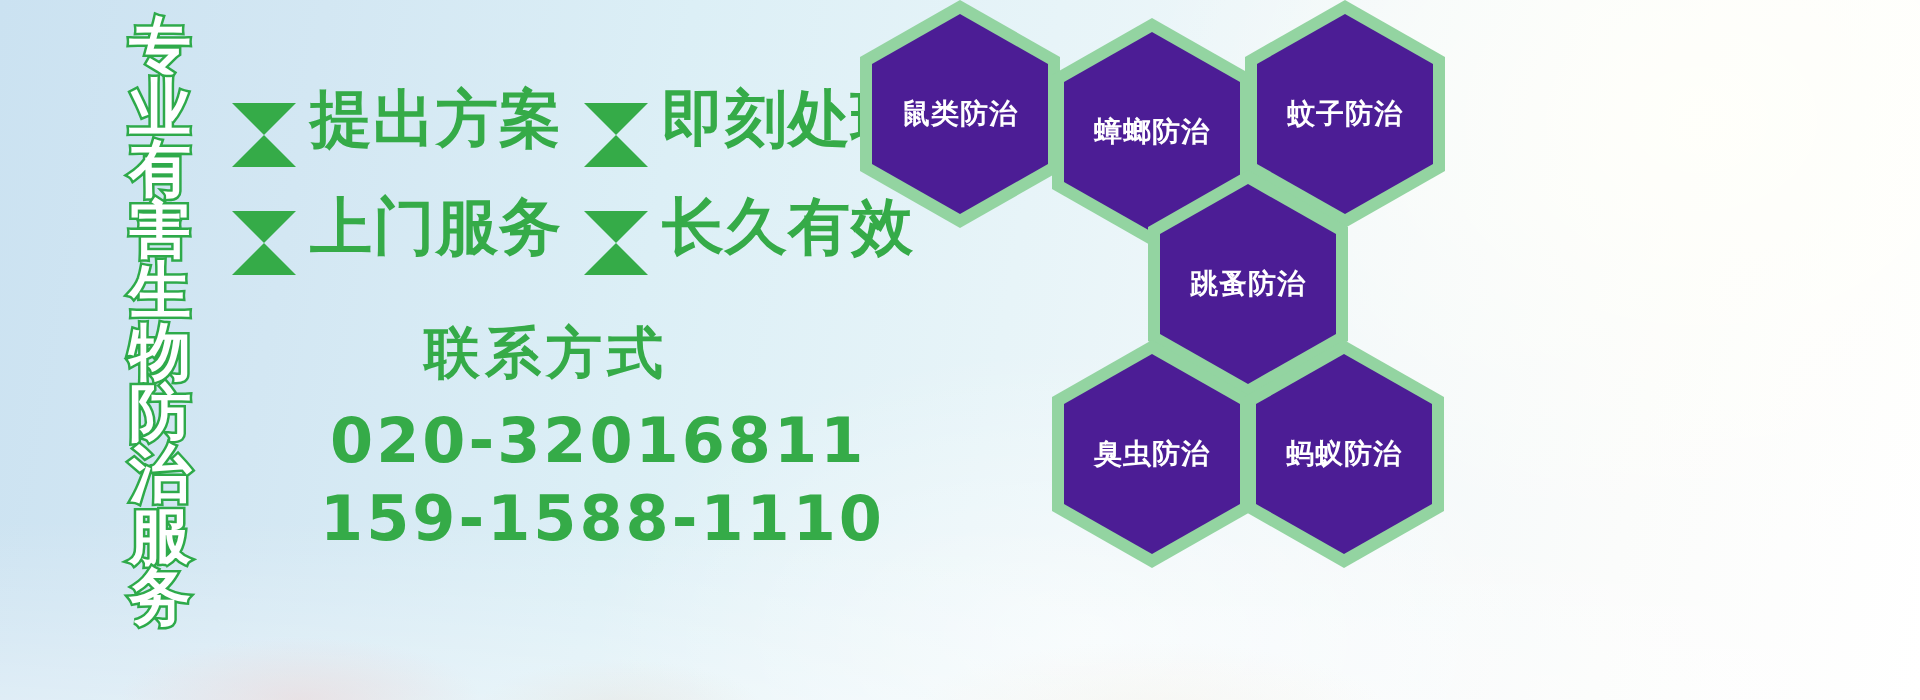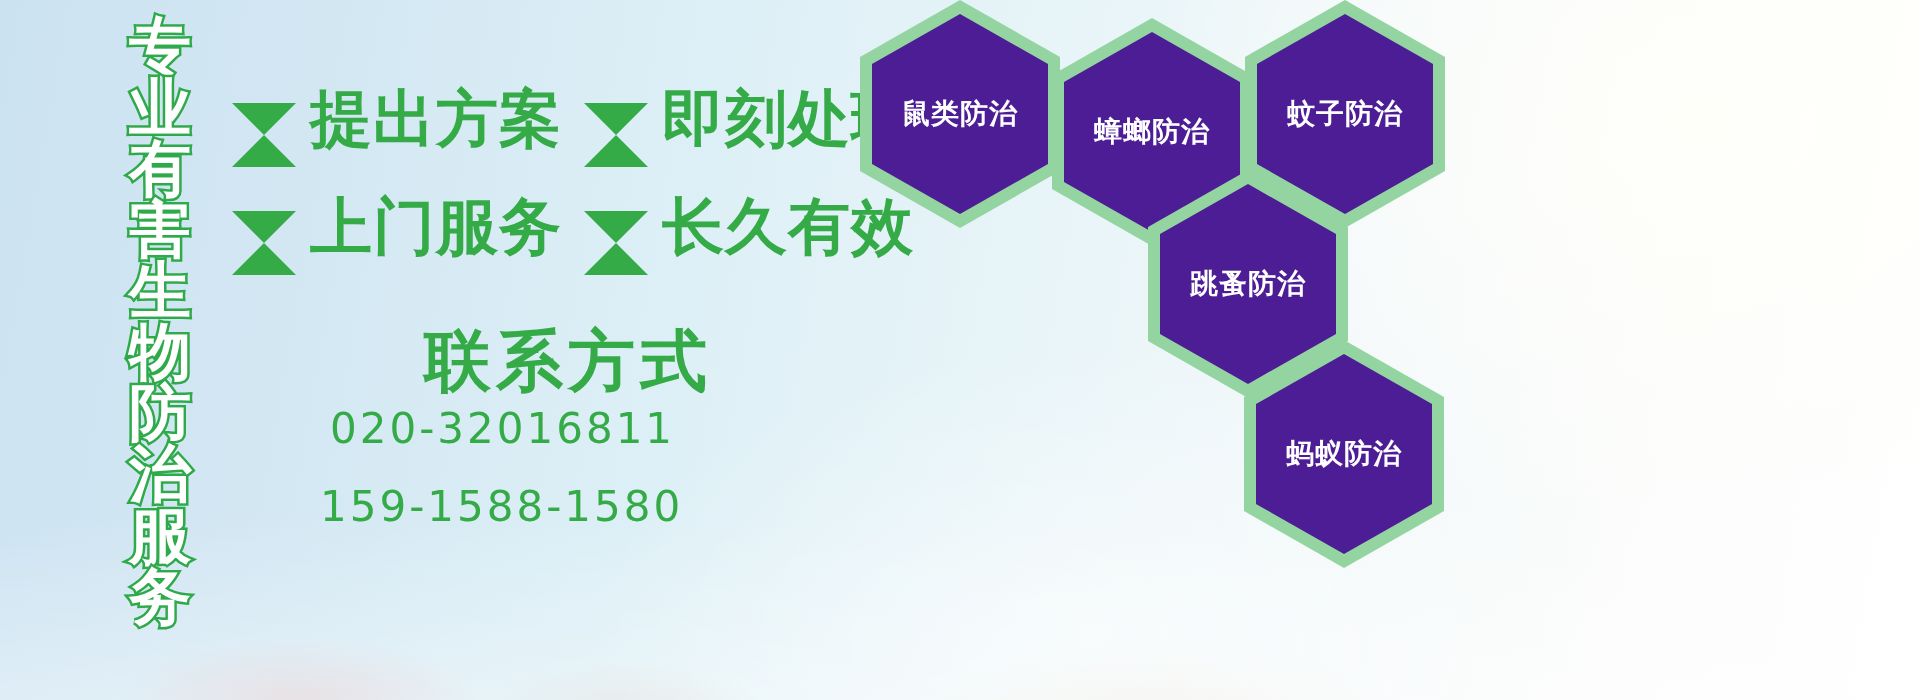--- a/index.html
+++ b/index.html
@@ -79,30 +79,30 @@
     line-height:1;
     letter-spacing:1px;
     margin-left:14px;
     margin-right:22px;
   }
 
   
   #contact-heading{
     position:absolute;
     left:424px; top:316px;
-    font-size:67px;
+    font-size:56px;
     font-weight:bold;
     color:#35ab48;
     letter-spacing:5px;
     white-space:nowrap;
   }
   .phone-line{
     position:absolute;
-    font-size:42px;
-    font-weight:normal;
+    font-size:62px;
+    font-weight:bold;
     color:#35ab48;
     letter-spacing:3px;
     white-space:nowrap;
   }
   #phone-1{ left:330px; top:404px; }
   #phone-2{ left:320px; top:482px; }
 
   
   #honeycomb{
     position:absolute;
@@ -167,21 +167,21 @@
 
   <div class="feature-row" id="feature-row-2">
     <span class="diamond"></span>
     <span class="feature-text">上门服务</span>
     <span class="diamond"></span>
     <span class="feature-text">长久有效</span>
   </div>
 
   <div id="contact-heading">联系方式</div>
   <div class="phone-line" id="phone-1">020-32016811</div>
-  <div class="phone-line" id="phone-2">159-1588-1580</div>
+  <div class="phone-line" id="phone-2">159-1588-1110</div>
 
   <div id="honeycomb">
 
     <div class="hex" style="left:0px;  top:12px;">
       <div class="hex-inner">
         <span class="hex-label">鼠类防治</span>
       </div>
     </div>
 
     <div class="hex" style="left:192px; top:12px;margin-top:18px;">
@@ -197,20 +197,25 @@
     </div>
 
 
     <div class="hex" style="left:288px; top:182px;">
       <div class="hex-inner">
         <span class="hex-label">跳蚤防治</span>
       </div>
     </div>
 
 
+    <div class="hex" style="left:192px; top:352px;">
+      <div class="hex-inner">
+        <span class="hex-label">臭虫防治</span>
+      </div>
+    </div>
 
     <div class="hex" style="left:384px; top:352px;">
       <div class="hex-inner">
         <span class="hex-label">蚂蚁防治</span>
       </div>
     </div>
 
   </div>
 </div>
 

